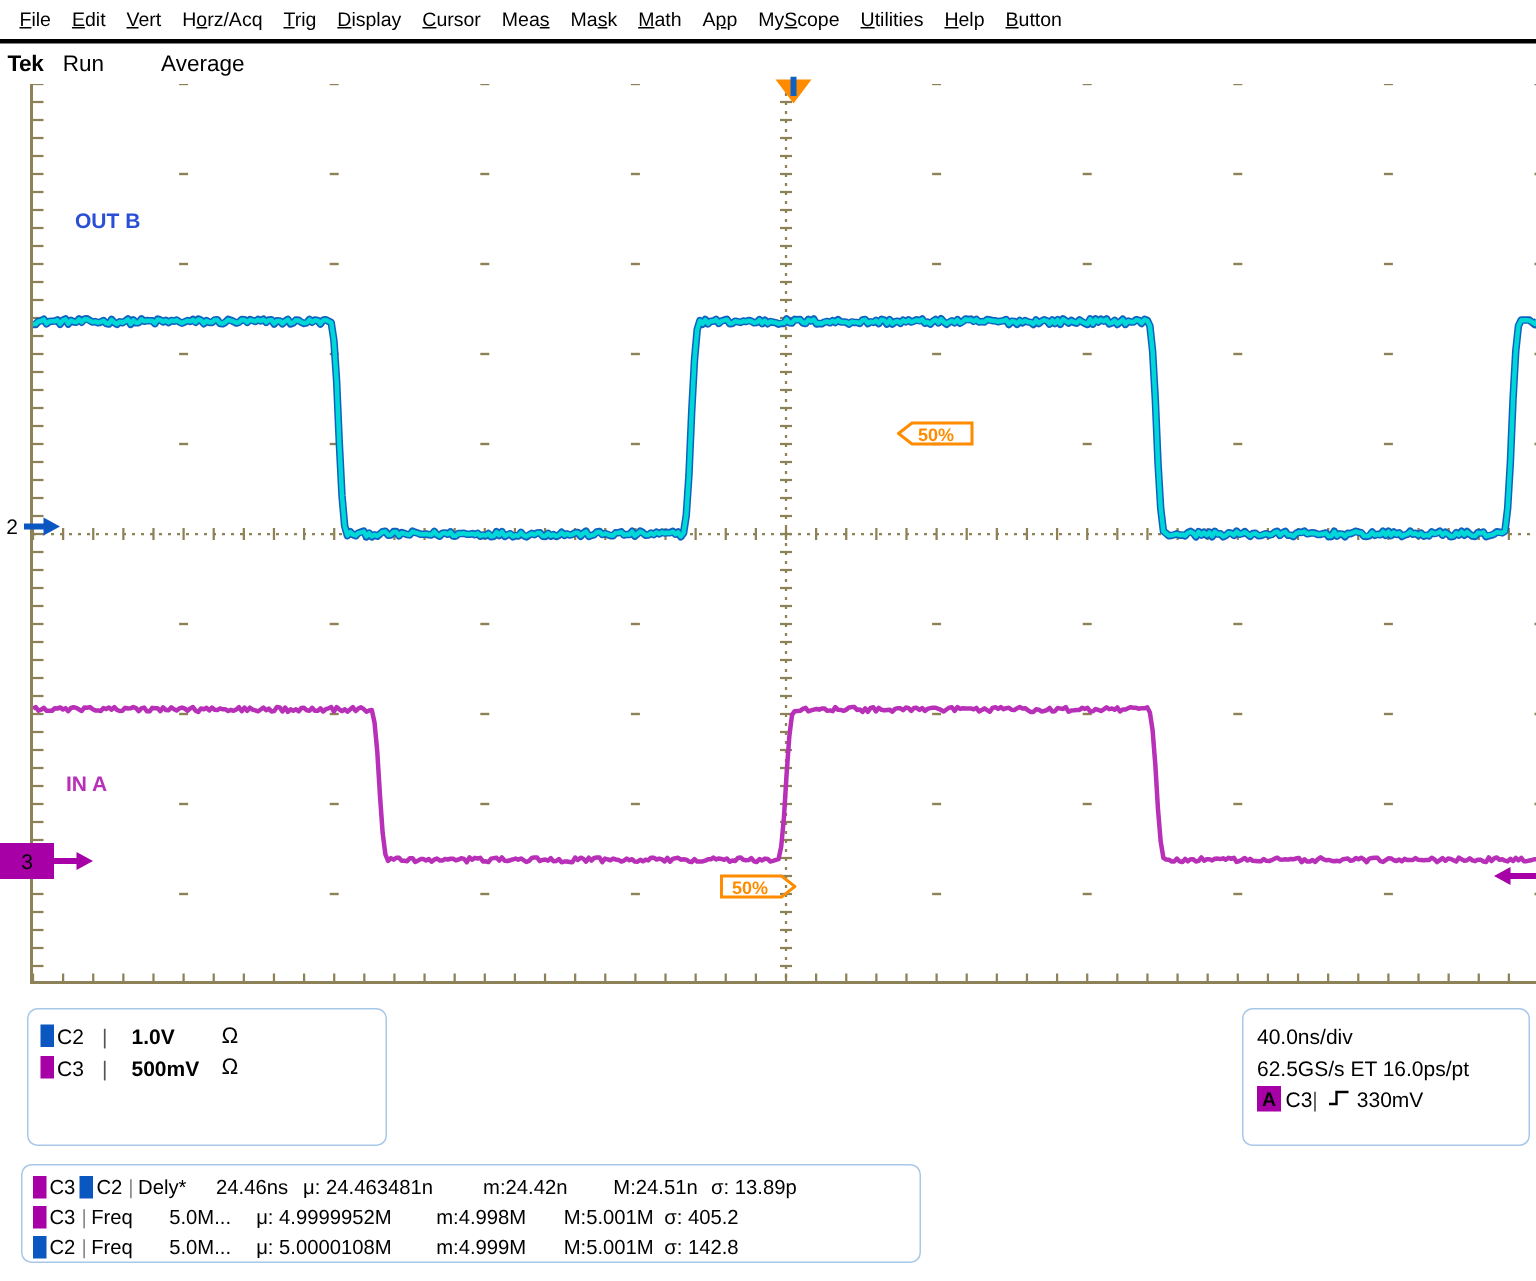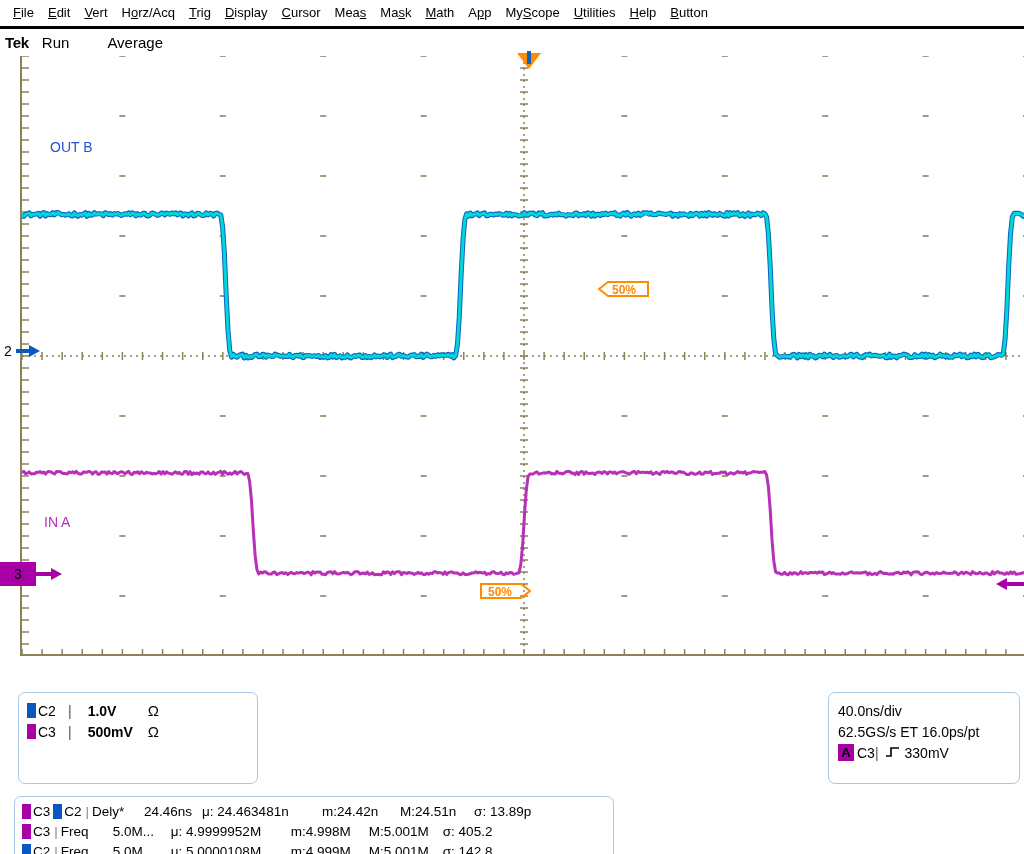--- a/index.html
+++ b/index.html
@@ -41,37 +41,37 @@
     border-left:2px solid #8d8257;
     border-bottom:2px solid #8d8257;
     background:#ffffff;
   }
   .grat svg { position:absolute; left:0; top:0; }
 
   
   .wave-layer { position:absolute; left:0; top:0; width:1004px; height:600px; pointer-events:none; }
 
   
-  .trace-label { position:absolute; font-size:14px; font-weight:normal; white-space:nowrap; }
+  .trace-label { position:absolute; font-size:14px; font-weight:bold; white-space:nowrap; }
   .lbl-outb { left:28px; top:83px; color:#2a4fd6; }
   .lbl-ina  { left:22px; top:458px; color:#b82fb8; }
 
   
   .ch-marker { position:absolute; display:flex; align-items:center; }
   .ch2-marker { left:0px; top:342px; }
   .ch2-num { font-size:14px; color:#000; width:16px; text-align:center; }
   .ch3-marker { left:0px; top:562px; }
   .ch3-box {
     width:36px; height:24px; background:#a600a6; color:#000;
     font-size:14px; display:flex; align-items:center; justify-content:center;
   }
 
   
   .infobox {
-    position:absolute; border:1px solid #a8c8e8; border-radius:7px; background:#fff;margin-top:20px;
+    position:absolute; border:1px solid #a8c8e8; border-radius:7px; background:#fff;
   }
   .box-chan { left:18px; top:672px; width:240px; height:92px; padding:7px 0 0 8px; }
   .box-time { left:828px; top:672px; width:192px; height:92px; padding:7px 0 0 9px; }
   .box-meas { left:14px; top:776px; width:600px; height:66px; padding:4px 0 0 7px; }
 
   .chrow { display:flex; align-items:center; height:21px; font-size:14px; color:#000; }
   .swatch { width:9px; height:15px; margin-right:2px; display:inline-block; }
   .sw-c2 { background:#0a57c2; }
   .sw-c3 { background:#a600a6; }
   .ch-name { width:30px; }
@@ -88,21 +88,21 @@
   .trigslope { margin:0 5px 0 4px; display:inline-block; }
 
   .measrow { display:flex; align-items:center; height:20px; font-size:13.5px; color:#000; white-space:nowrap; }
   .m-src { display:flex; align-items:center; }
   .m-lbl { margin-right:3px; }
   .m-pipe { color:#888; margin:0 3px 0 1px; }
   .m-type { width:46px; }
   .m-val  { width:64px; padding-left:6px; }
   .m-mu   { width:120px; }
   .m-min  { width:78px; }
-  .m-max  { width:74px; }
+  .m-max  { width:74px;text-align:center; }
   .m-sd   { width:68px; }
 </style>
 </head>
 <body>
 <div id="app">
 
 <div class="menubar">
   <div class="menuitem"><u>F</u><span></span>ile</div>
   <div class="menuitem"><u>E</u>dit</div>
   <div class="menuitem"><u>V</u>ert</div>

